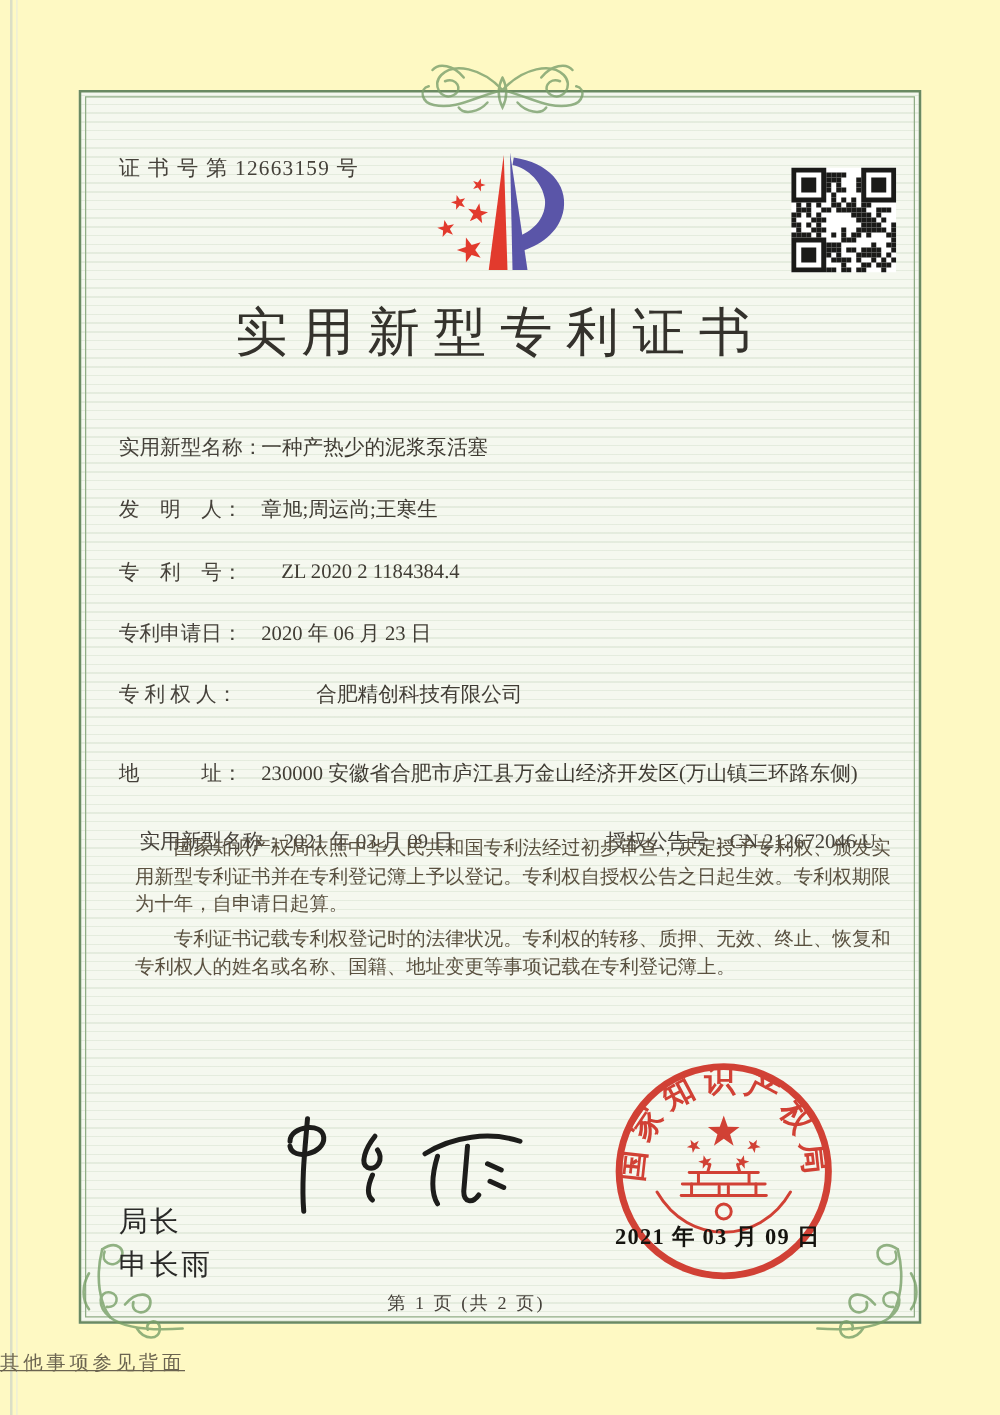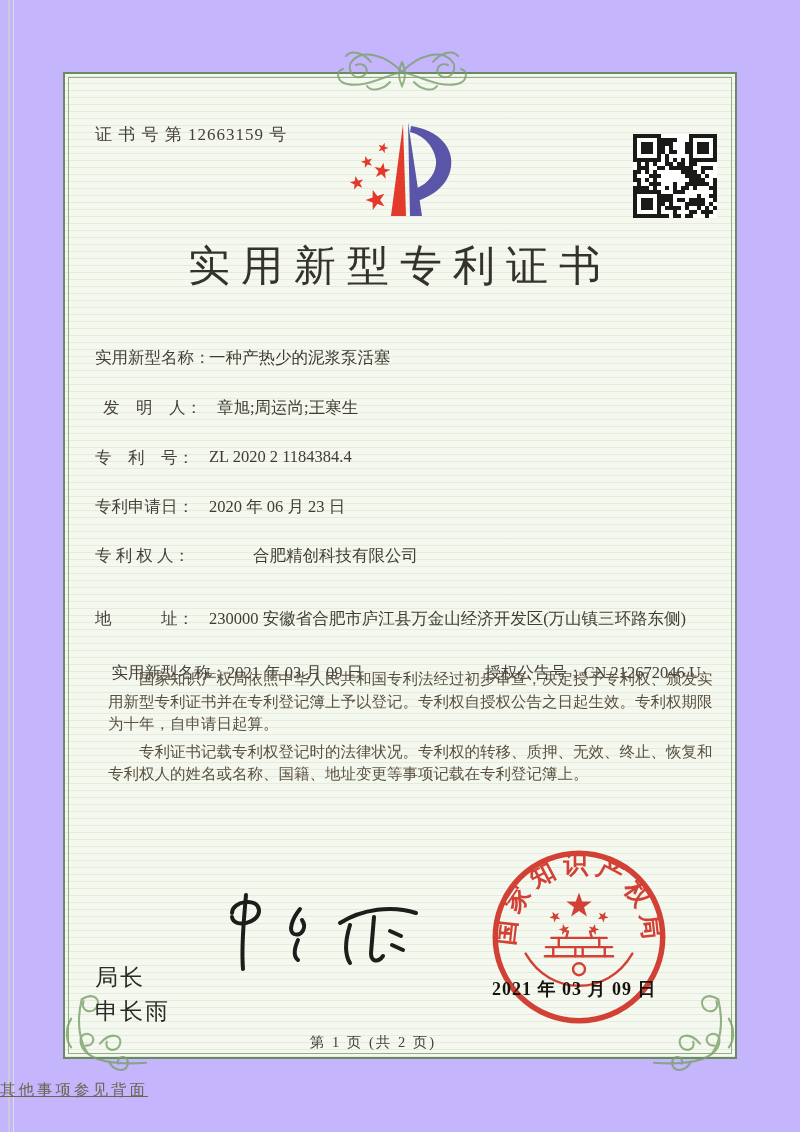--- a/index.html
+++ b/index.html
@@ -1,18 +1,18 @@
 <!DOCTYPE html>
 <html><head>
 <meta charset="utf-8">
 <style>
   html,body{margin:0;padding:0;background:#ffffff;}
   .page{
     position:relative; width:800px; height:1132px; overflow:hidden;
-    background:#c4b5fd;
+    background:#fef9c3;
     font-family:"Liberation Serif","DejaVu Serif",serif;
     color:#3f3b31;
   }
   
   .scan-edge{position:absolute; left:8px; top:0; width:2px; height:1132px; background:#ccd4c8; opacity:.7;}
   .scan-edge2{position:absolute; left:13px; top:0; width:1px; height:1132px; background:#e3e8de; opacity:.8;}
 
   
   .frame{
     position:absolute; left:63px; top:72px; width:674px; height:987px;
@@ -277,25 +277,25 @@
         <rect x="72" y="80" width="4" height="4" fill="#1a1a18"></rect>
       </svg>
     </div>
 
   <div class="abs field-row" style="top:347px;">
     <span class="lbl">实用新型名称：</span>
     <span class="val">一种产热少的泥浆泵活塞</span>
   </div>
 
   <div class="abs title">实用新型专利证书</div>
-  <div class="abs field-row" style="top:397px;margin-left:8px;">
+  <div class="abs field-row" style="top:397px;">
     <span class="lbl">发　明　人：</span>
     <span class="val">章旭;周运尚;王寒生</span>
   </div>
-  <div class="abs field-row" style="top:447px;">
+  <div class="abs field-row" style="top:447px;gap:16px;">
     <span class="lbl">专　利　号：</span>
     <span class="val">ZL 2020 2 1184384.4</span>
   </div>
   <div class="abs field-row" style="top:496px;">
     <span class="lbl">专利申请日：</span>
     <span class="val">2020 年 06 月 23 日</span>
   </div>
   <div class="abs field-row" style="top:545px;gap:44px;">
     <span class="lbl">专 利 权 人：</span>
     <span class="val">合肥精创科技有限公司</span>

